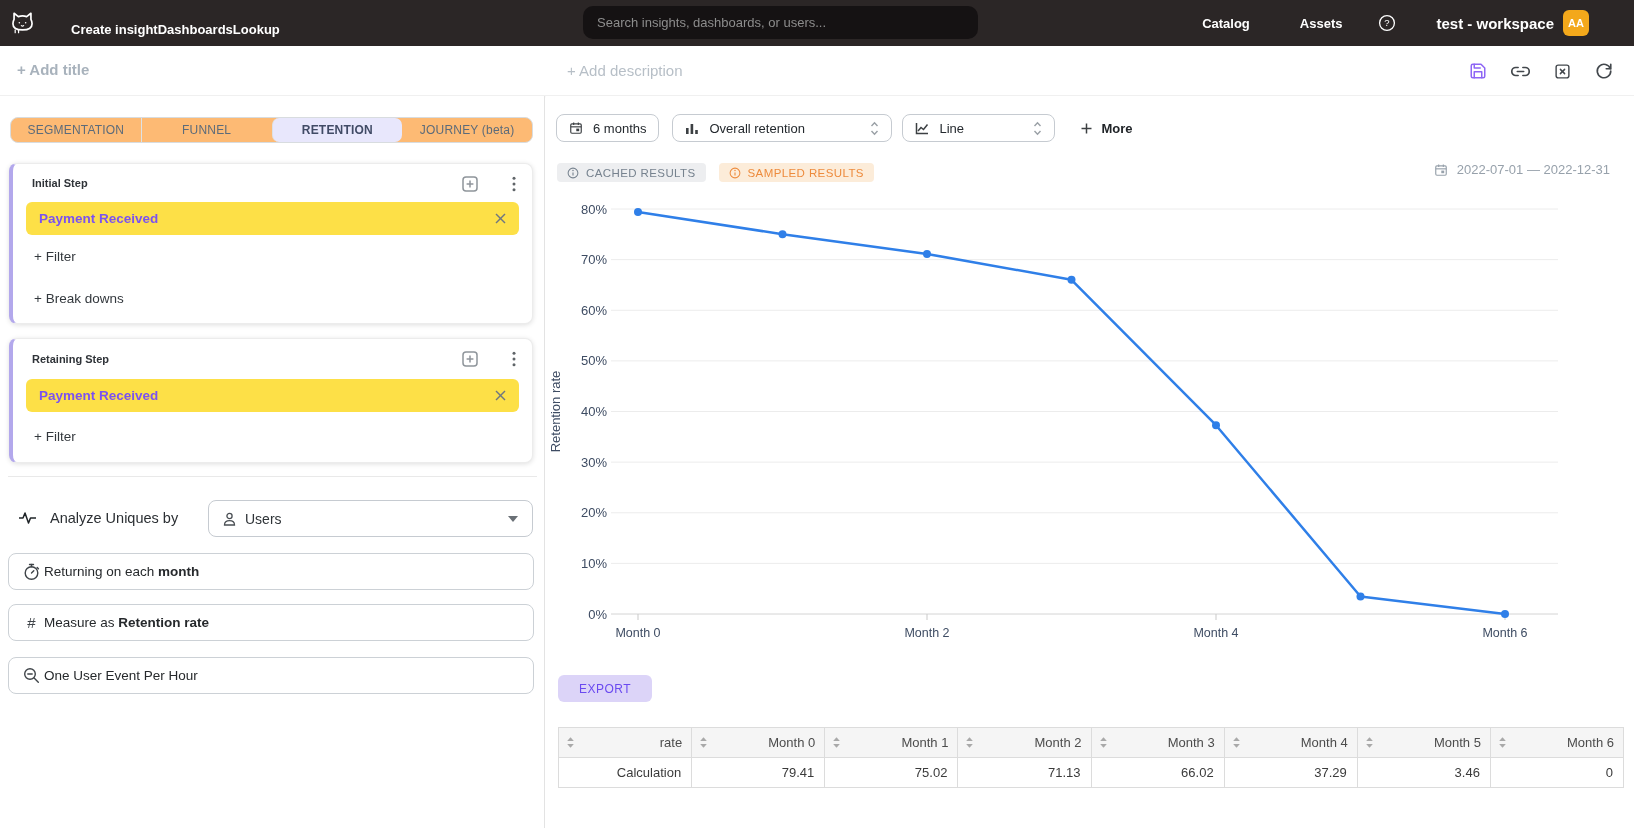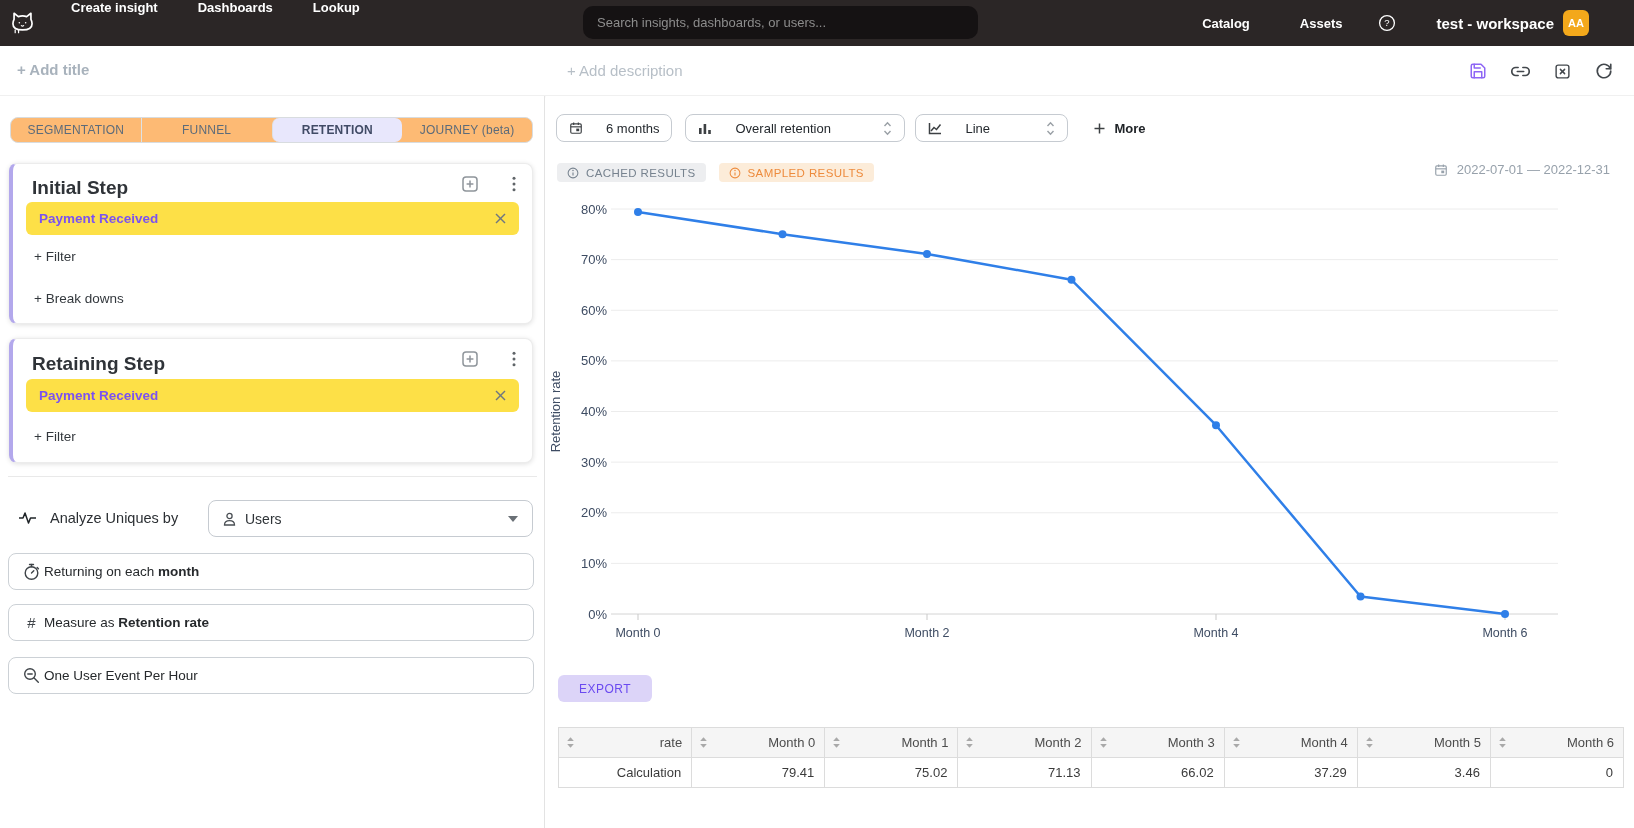--- a/index.html
+++ b/index.html
@@ -2,21 +2,21 @@
 <html><head>
 <meta charset="utf-8">
 <style>
 *{box-sizing:border-box;margin:0;padding:0}
 html,body{width:1634px;height:828px;overflow:hidden;font-family:"Liberation Sans",sans-serif;background:#fff;position:relative}
 svg{display:block}
 
 
 .topnav{position:absolute;left:0;top:0;width:1634px;height:46px;background:#2b2626}
 .logo{position:absolute;left:9px;top:9px;cursor:pointer}
-.nav-left{position:absolute;left:71px;top:0;height:58px;display:flex;align-items:flex-start;gap:40px}
+.nav-left{position:absolute;left:71px;top:0;height:58px;display:flex;align-items:center;}
 .nav-item{color:#fff;font-size:13px;font-weight:700;cursor:pointer;white-space:nowrap}
 .search{position:absolute;left:583px;top:6px;width:395px;height:33px;background:#151213;border:none;border-radius:10px;color:#cfcfcf;font-size:13px;padding:0 14px;font-family:inherit;outline:none}
 .search::placeholder{color:#8d8d8d}
 .nav-right{position:absolute;right:45px;top:0;height:46px;display:flex;align-items:center}
 .nav-right .nav-item.assets{margin-left:50px}
 .help{margin-left:36px;cursor:pointer}
 .workspace{margin-left:40px;color:#fff;font-size:15px;font-weight:700;white-space:nowrap}
 .avatar{margin-left:9px;width:26px;height:26px;border-radius:6px;background:#f3a81b;color:#fff;font-size:11px;font-weight:700;display:flex;align-items:center;justify-content:center;cursor:pointer}
 
 
@@ -30,21 +30,21 @@
 .left{position:absolute;left:0;top:96px;width:545px;bottom:0;background:#fff;border-right:1px solid #e3e3e3}
 .tabs{position:absolute;left:10px;top:21px;width:523px;height:26px;border:1px solid #d8dcdf;border-radius:8px;display:flex;background:#fdba74}
 .tab{flex:1;display:flex;align-items:center;justify-content:center;font-size:12px;color:#5c6b7a;letter-spacing:.2px;cursor:pointer;white-space:nowrap}
 .tab+.tab{border-left:1px solid #dde1e4}
 .tab.active{background:#e8e7fc;border-radius:7px;color:#414b66;font-weight:700}
 .tab.active+.tab{border-left:none}
 
 .card{position:absolute;left:9px;width:524px;background:#fff;border:1px solid #ececec;border-left:4px solid #b3a8ec;border-radius:8px;box-shadow:0 1px 5px rgba(0,0,0,.13)}
 .card1{top:67px;height:161px}
 .card2{top:242px;height:125px}
-.card-title{position:absolute;left:19px;top:13px;font-size:19px;font-weight:700;color:#2f3338}
+.card-title{position:absolute;left:19px;top:13px;font-size:11px;font-weight:700;color:#2f3338}
 .plus-btn{position:absolute;right:54px;top:12px;cursor:pointer}
 .kebab{position:absolute;right:16px;top:12px;cursor:pointer}
 .chip{position:absolute;left:13px;right:13px;top:38px;height:33px;background:#fde047;border-radius:6px;display:flex;align-items:center;padding:0 13px;cursor:pointer}
 .chip-label{font-size:13.5px;font-weight:700;color:#7b52f0}
 .chip-close{margin-left:auto;cursor:pointer;display:flex}
 .add-link{position:absolute;left:21px;font-size:13.5px;color:#33383d;cursor:pointer}
 .filter1{top:85px}.breakdown1{top:127px}
 .card2 .card-title{top:14px}.card2 .chip{top:40px}.filter2{top:90px}
 
 .divider{position:absolute;left:8px;top:380px;width:529px;height:1px;background:#e9e9e9}
@@ -56,21 +56,21 @@
 
 .opt{position:absolute;left:8px;width:526px;height:37px;border:1px solid #ccd1d6;border-radius:8px;display:flex;align-items:center;padding-left:14px;gap:4px;background:#fff;cursor:pointer}
 .opt1{top:457px}.opt2{top:508px}.opt3{top:561px}
 .opt-text{font-size:13.5px;color:#26292c}
 .opt-text b{font-weight:700}
 .hash-glyph{font-size:15px;color:#3f4449;font-weight:400;width:17px;text-align:center}
 
 
 .main{position:absolute;left:546px;top:96px;right:0;bottom:0;background:#fff}
 .toolbar{position:absolute;left:10px;top:18px;display:flex;align-items:center}
-.tb-btn{height:28px;border:1px solid #c6cbd1;border-radius:8px;background:#fff;display:flex;align-items:center;padding:0 12px;gap:23px;cursor:pointer}
+.tb-btn{height:28px;border:1px solid #c6cbd1;border-radius:8px;background:#fff;display:flex;align-items:center;padding:0 12px;gap:10px;cursor:pointer}
 .tb-btn span{font-size:13px;color:#24292e}
 .sel-metric{width:220px;margin-left:13px}
 .sel-type{width:153px;margin-left:10px}
 .updown{margin-left:auto}
 .more{margin-left:26px;display:flex;align-items:center;gap:9px;cursor:pointer}
 .more span{font-size:13px;font-weight:700;color:#202428}
 
 .badges{position:absolute;left:11px;top:67px;display:flex;gap:13px}
 .badge{height:19px;border-radius:4px;display:flex;align-items:center;padding:0 10px;gap:7px;font-size:11.5px;letter-spacing:.4px;white-space:nowrap}
 .badge.cached{background:#edeef0;color:#76828e}

